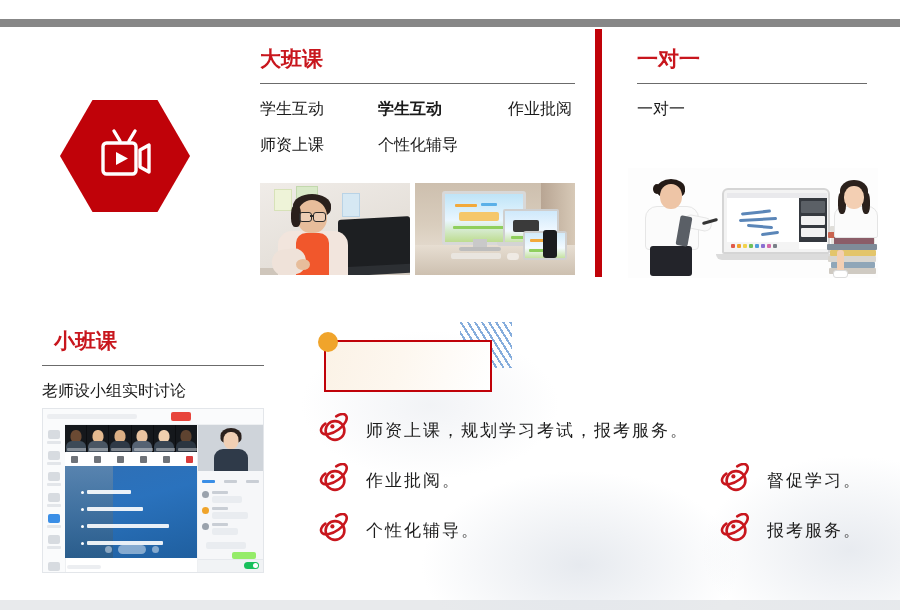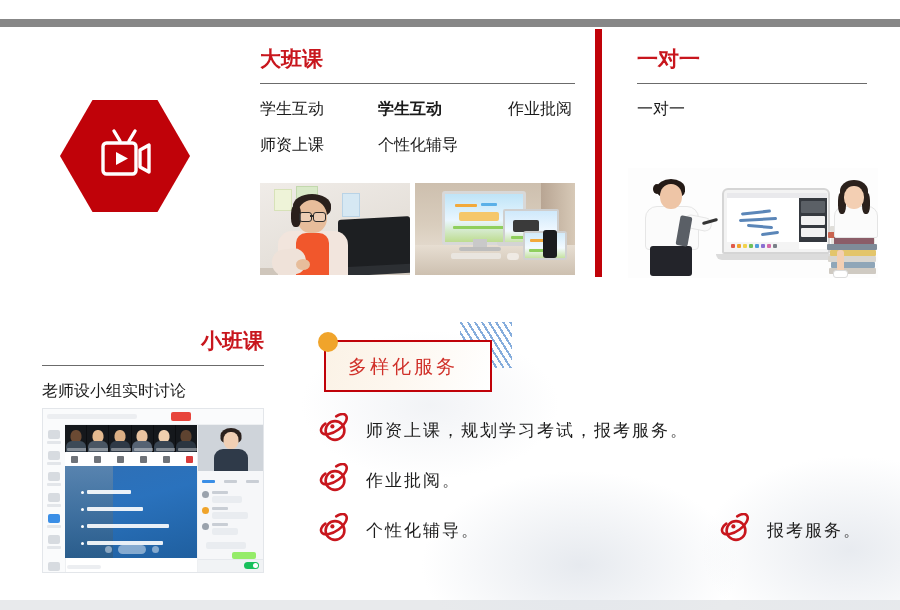--- a/index.html
+++ b/index.html
@@ -359,21 +359,21 @@
     <div class="bk" style="left:199px;top:76px;width:50px;height:6px;background:#7f8c99;"></div>
     <div class="bk" style="left:202px;top:82px;width:46px;height:6px;background:#e3c56b;"></div>
     <div class="bk" style="left:200px;top:88px;width:48px;height:6px;background:#d9d6d0;"></div>
     <div class="bk" style="left:203px;top:94px;width:44px;height:6px;background:#8fa6b8;"></div>
     <div class="bk" style="left:201px;top:100px;width:47px;height:6px;background:#cfcac2;"></div>
     <div class="stu-leg" style="left:209px;top:82px;"></div>
     <div class="stu-shoe" style="left:205px;top:102px;"></div>
   </div>
 
   <div class="col" style="left:42px;top:330px;width:222px;">
-    <div class="col-title" style="padding-left:12px;text-align:right;">小班课</div>
+    <div class="col-title" style="padding-left:12px;">小班课</div>
     <div class="rule"></div>
     <div class="feature-row">
       <div class="feature">老师设小组实时讨论</div>
     </div>
   </div>
 
   <div class="sc">
     <div class="sc-top">
         <div class="sc-topdots"></div>
       </div>
@@ -495,21 +495,20 @@
       <div class="msg" style="top:148px;"></div>
       <div class="foot">
           <div class="toggle"></div>
         </div>
     </div>
   </div>
 
   <div class="badge-wrap">
     <div class="hatch"></div>
     <div class="badge-box"></div>
-    <div class="badge-text">多样化服务</div>
     <div class="badge-dot"></div>
   </div>
 
   <div class="svc-list">
 
     <div class="svc-row">
       <div class="svc-item">
         <span class="svc-icon">
           <svg width="34" height="34" viewBox="0 0 34 34" aria-hidden="true">
             <g fill="none" stroke="#C8161D" stroke-width="2.6" stroke-linecap="round">
@@ -529,20 +528,32 @@
           <svg width="34" height="34" viewBox="0 0 34 34" aria-hidden="true">
             <g fill="none" stroke="#C8161D" stroke-width="2.6" stroke-linecap="round">
               <circle cx="17" cy="17.5" r="9.4"></circle>
               <path d="M7.3 10.6 C3.2 13.4 1.9 17.4 4.0 19.8 C6.6 22.8 14.0 21.3 20.6 16.5 C27.2 11.7 30.4 5.3 27.8 2.3 C26.0 0.3 22.2 0.9 18.2 3.3"></path>
             </g>
             <circle cx="14.4" cy="13.4" r="2.1" fill="#C8161D"></circle>
           </svg>
         </span>
         <span class="svc-text">作业批阅。</span>
       </div>
+      <div class="svc-item svc-col-b">
+        <span class="svc-icon">
+          <svg width="34" height="34" viewBox="0 0 34 34" aria-hidden="true">
+            <g fill="none" stroke="#C8161D" stroke-width="2.6" stroke-linecap="round">
+              <circle cx="17" cy="17.5" r="9.4"></circle>
+              <path d="M7.3 10.6 C3.2 13.4 1.9 17.4 4.0 19.8 C6.6 22.8 14.0 21.3 20.6 16.5 C27.2 11.7 30.4 5.3 27.8 2.3 C26.0 0.3 22.2 0.9 18.2 3.3"></path>
+            </g>
+            <circle cx="14.4" cy="13.4" r="2.1" fill="#C8161D"></circle>
+          </svg>
+        </span>
+        <span class="svc-text">督促学习。</span>
+      </div>
     </div>
 
     <div class="svc-row">
       <div class="svc-item">
         <span class="svc-icon">
           <svg width="34" height="34" viewBox="0 0 34 34" aria-hidden="true">
             <g fill="none" stroke="#C8161D" stroke-width="2.6" stroke-linecap="round">
               <circle cx="17" cy="17.5" r="9.4"></circle>
               <path d="M7.3 10.6 C3.2 13.4 1.9 17.4 4.0 19.8 C6.6 22.8 14.0 21.3 20.6 16.5 C27.2 11.7 30.4 5.3 27.8 2.3 C26.0 0.3 22.2 0.9 18.2 3.3"></path>
             </g>

